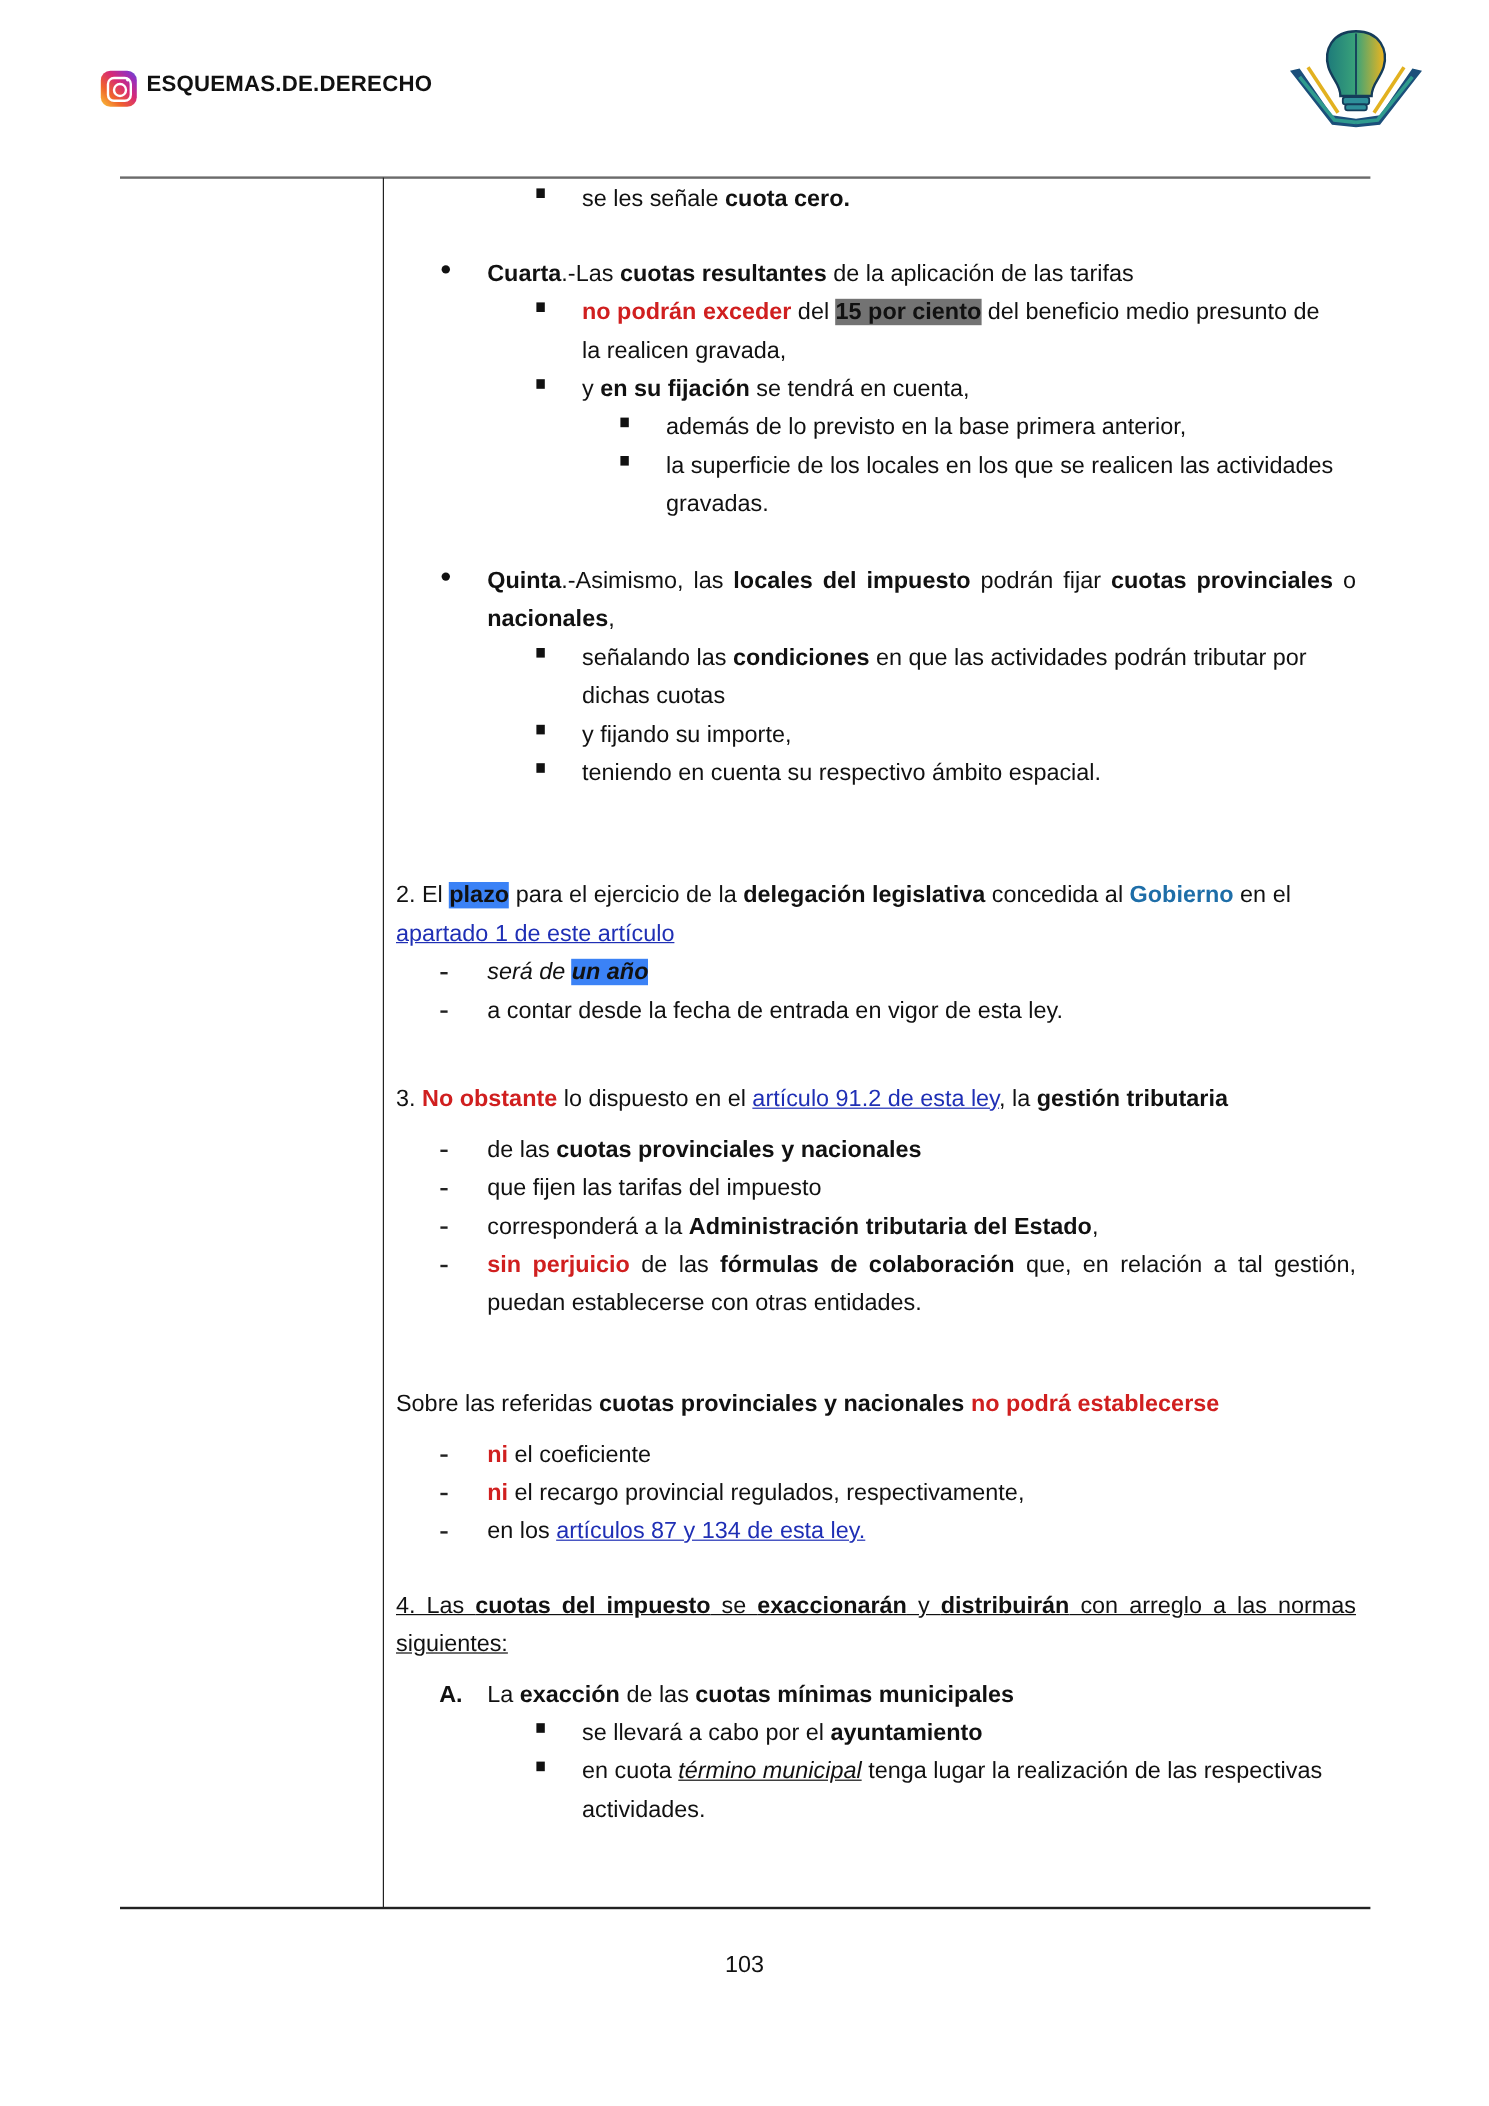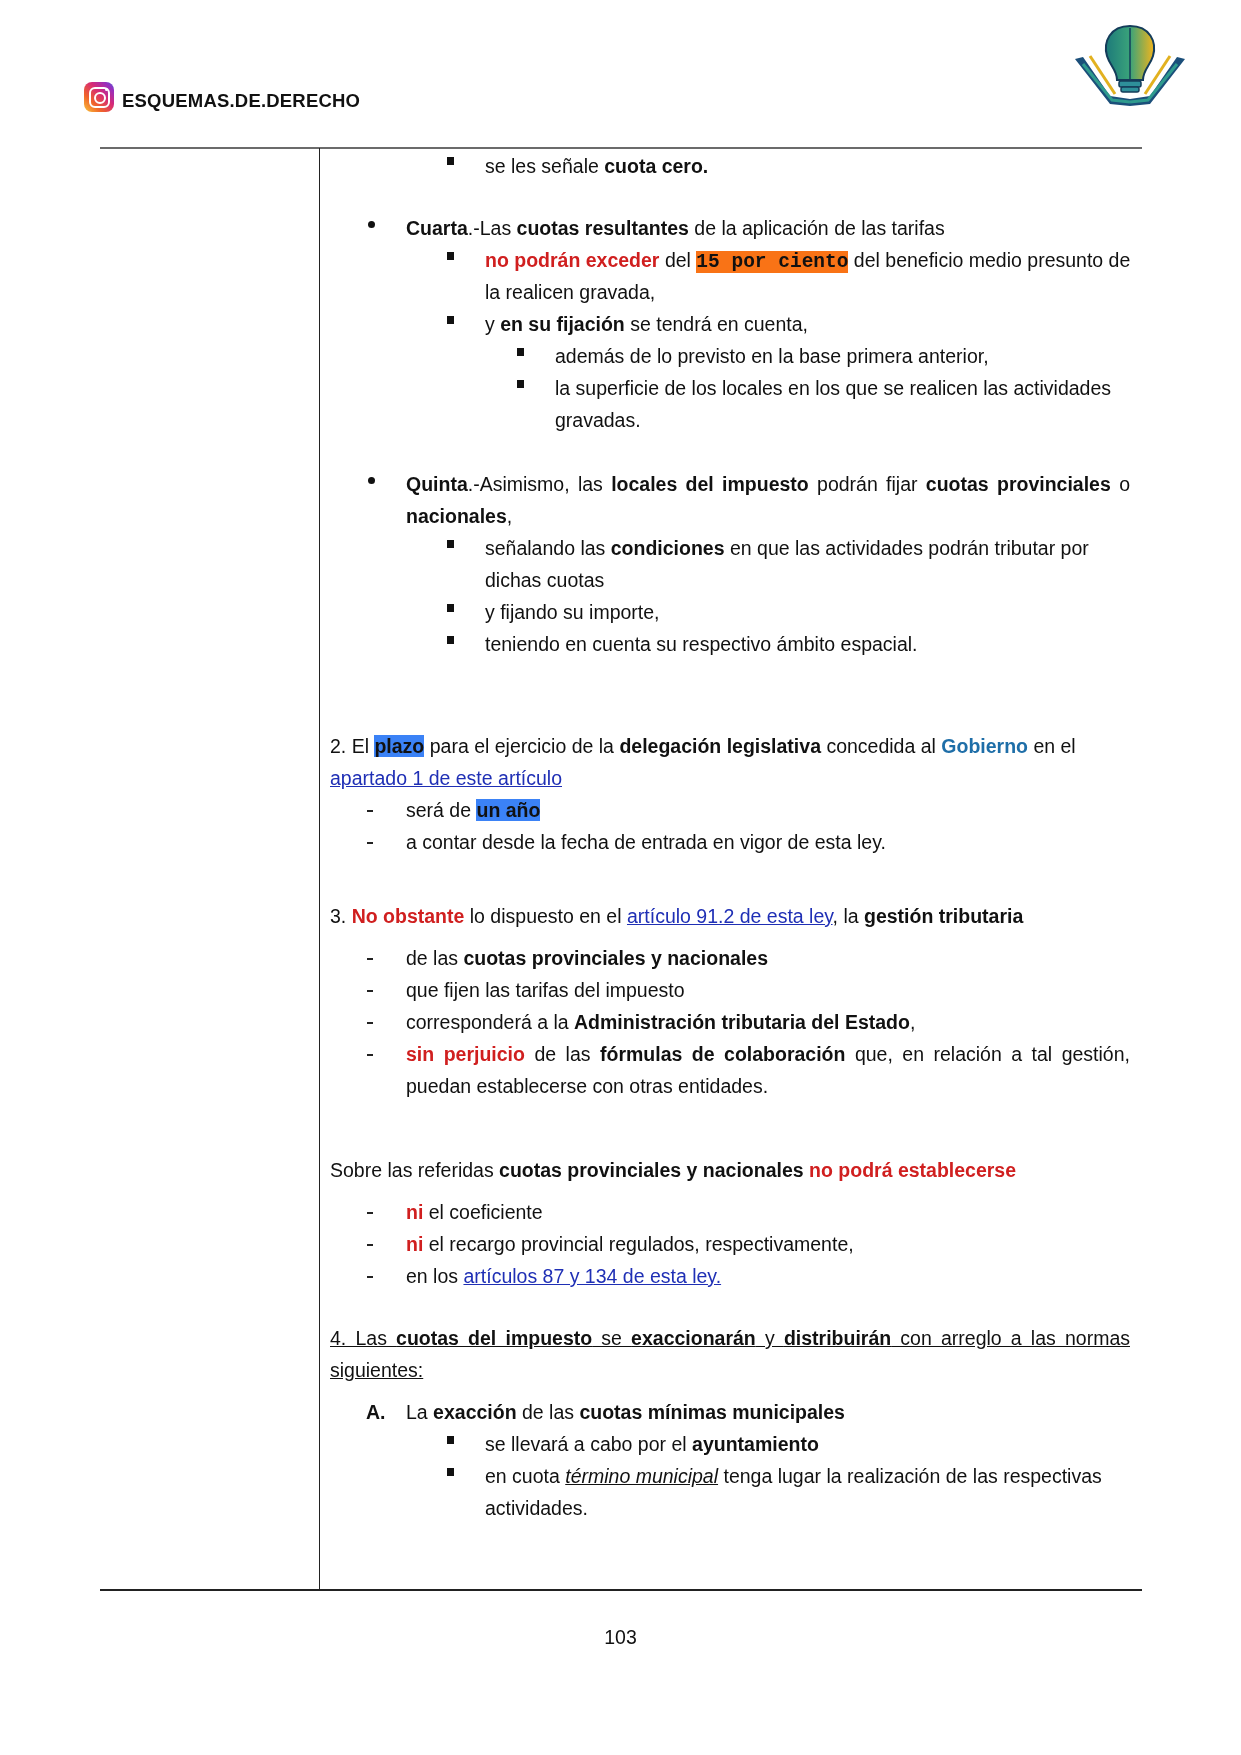--- a/index.html
+++ b/index.html
@@ -1,38 +1,38 @@
 <!DOCTYPE html>
 <html><head>
 <meta charset="utf-8">
 <style>
   html, body { margin: 0; padding: 0; background: #ffffff; }
   body { width: 1241px; height: 1755px; position: relative; overflow: hidden;
          font-family: "Liberation Sans", "DejaVu Sans", sans-serif; color: #111; }
-  .header { position: absolute; left: 84px; top: 78px; height: 34px; display: flex; align-items: flex-end; }
+  .header { position: absolute; left: 84px; top: 59px; height: 34px; display: flex; align-items: flex-start; }
   .ig-icon { width: 30px; height: 30px; border-radius: 8px; position: relative;
              background: linear-gradient(45deg, #f9c63a 0%, #f0642b 30%, #d62976 60%, #962fbf 85%, #4f5bd5 100%); }
   .ig-icon .ring { position: absolute; left: 5px; top: 5px; width: 17px; height: 17px; border: 2.5px solid #fff; border-radius: 6px; }
   .ig-icon .lens { position: absolute; left: 10px; top: 10px; width: 8px; height: 8px; border: 2.5px solid #fff; border-radius: 50%; }
   .ig-icon .dot { position: absolute; right: 6px; top: 6px; width: 3px; height: 3px; background: #fff; border-radius: 50%; }
   .brand { margin-left: 8px; font-weight: bold; font-size: 18.5px; letter-spacing: 0.2px; color: #111; }
   .logo { position: absolute; left: 1065px; top: 24px; width: 130px; height: 100px; }
 
   .table-top { position: absolute; left: 100px; top: 147px; width: 1042px; height: 2px; background: #6b6b6b; }
   .table-bottom { position: absolute; left: 100px; top: 1589px; width: 1042px; height: 2px; background: #222; }
   .col-divider { position: absolute; left: 319px; top: 148px; width: 1px; height: 1442px; background: #222; }
 
   .content { position: absolute; left: 330px; top: 150px; width: 800px; font-family: "Liberation Sans Narrow", "Liberation Sans", sans-serif; font-size: 19.5px; }
   .line { position: absolute; white-space: nowrap; line-height: 32px; height: 32px; }
   .b { font-weight: bold; }
   .red { color: #d01f1f; }
   .blue-bold { color: #1e6ea8; font-weight: bold; }
   .link { color: #1f2fb5; text-decoration: underline; }
   .ul { text-decoration: underline; font-style: italic; }
-  .hl-green { background: #f97316; font-family: Liberation Mono, monospace; }
+  .hl-green { background: #737373; }
   .hl-yellow { background: #3b82f6; }
   .sq { position: absolute; width: 7px; height: 8px; background: #111; }
   .dot-bullet { position: absolute; width: 7px; height: 7px; border-radius: 50%; background: #111; }
   .dash { position: absolute; width: 6px; height: 2px; background: #222; }
   .justify { position: absolute; width: 800px; text-align: justify; line-height: 32px; }
   .page-number { position: absolute; left: 0; width: 1241px; top: 1626px; text-align: center; font-size: 19.5px; font-family: "Liberation Sans Narrow", "Liberation Sans", sans-serif; }
 </style>
 </head>
 <body>
 
@@ -109,21 +109,21 @@
   <div class="sq" style="left:117px;top:486px;"></div>
   <div class="line" style="left:155px;top:478px;">teniendo en cuenta su respectivo ámbito espacial.</div>
 
   <div class="line" style="left:0px;top:580px;">
     <span>2. El </span><span class="b hl-yellow">plazo</span><span> para el ejercicio de la </span><span class="b">delegación legislativa</span><span> concedida al </span><span class="blue-bold">Gobierno</span><span> en el</span>
   </div>
   <div class="line" style="left:0px;top:612px;">
     <a class="link">apartado 1 de este artículo</a>
   </div>
   <div class="dash" style="left:37px;top:660px;"></div>
-  <div class="line" style="left:76px;top:644px;">
+  <div class="line" style="left:76px;top:644px;font-style:italic;">
     <span>será de </span><span class="b hl-yellow">un año</span>
   </div>
   <div class="dash" style="left:37px;top:692px;"></div>
   <div class="line" style="left:76px;top:676px;">a contar desde la fecha de entrada en vigor de esta ley.</div>
 
   <div class="line" style="left:0px;top:750px;">
     <span>3. </span><span class="red b">No obstante</span><span> lo dispuesto en el </span><a class="link">artículo 91.2 de esta ley</a><span>, la </span><span class="b">gestión tributaria</span>
   </div>
   <div class="dash" style="left:37px;top:808px;"></div>
   <div class="line" style="left:76px;top:792px;">

